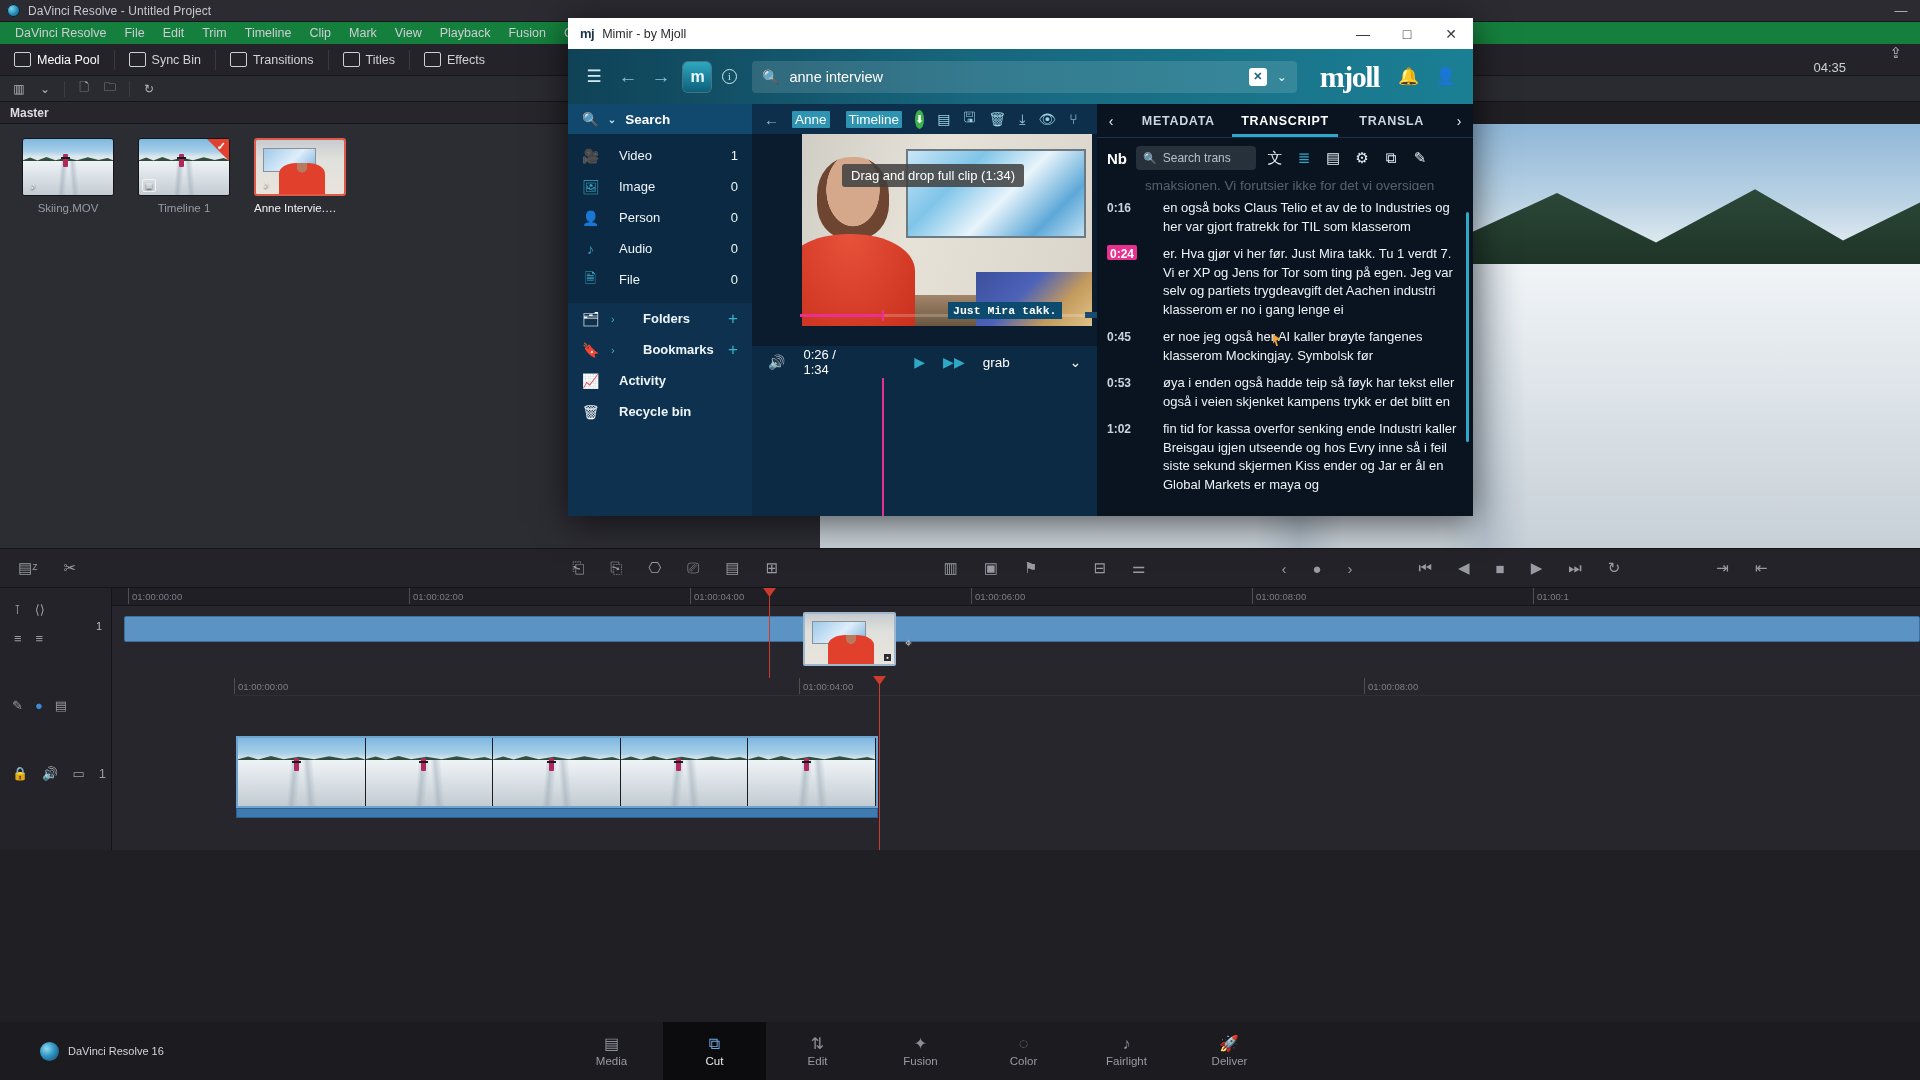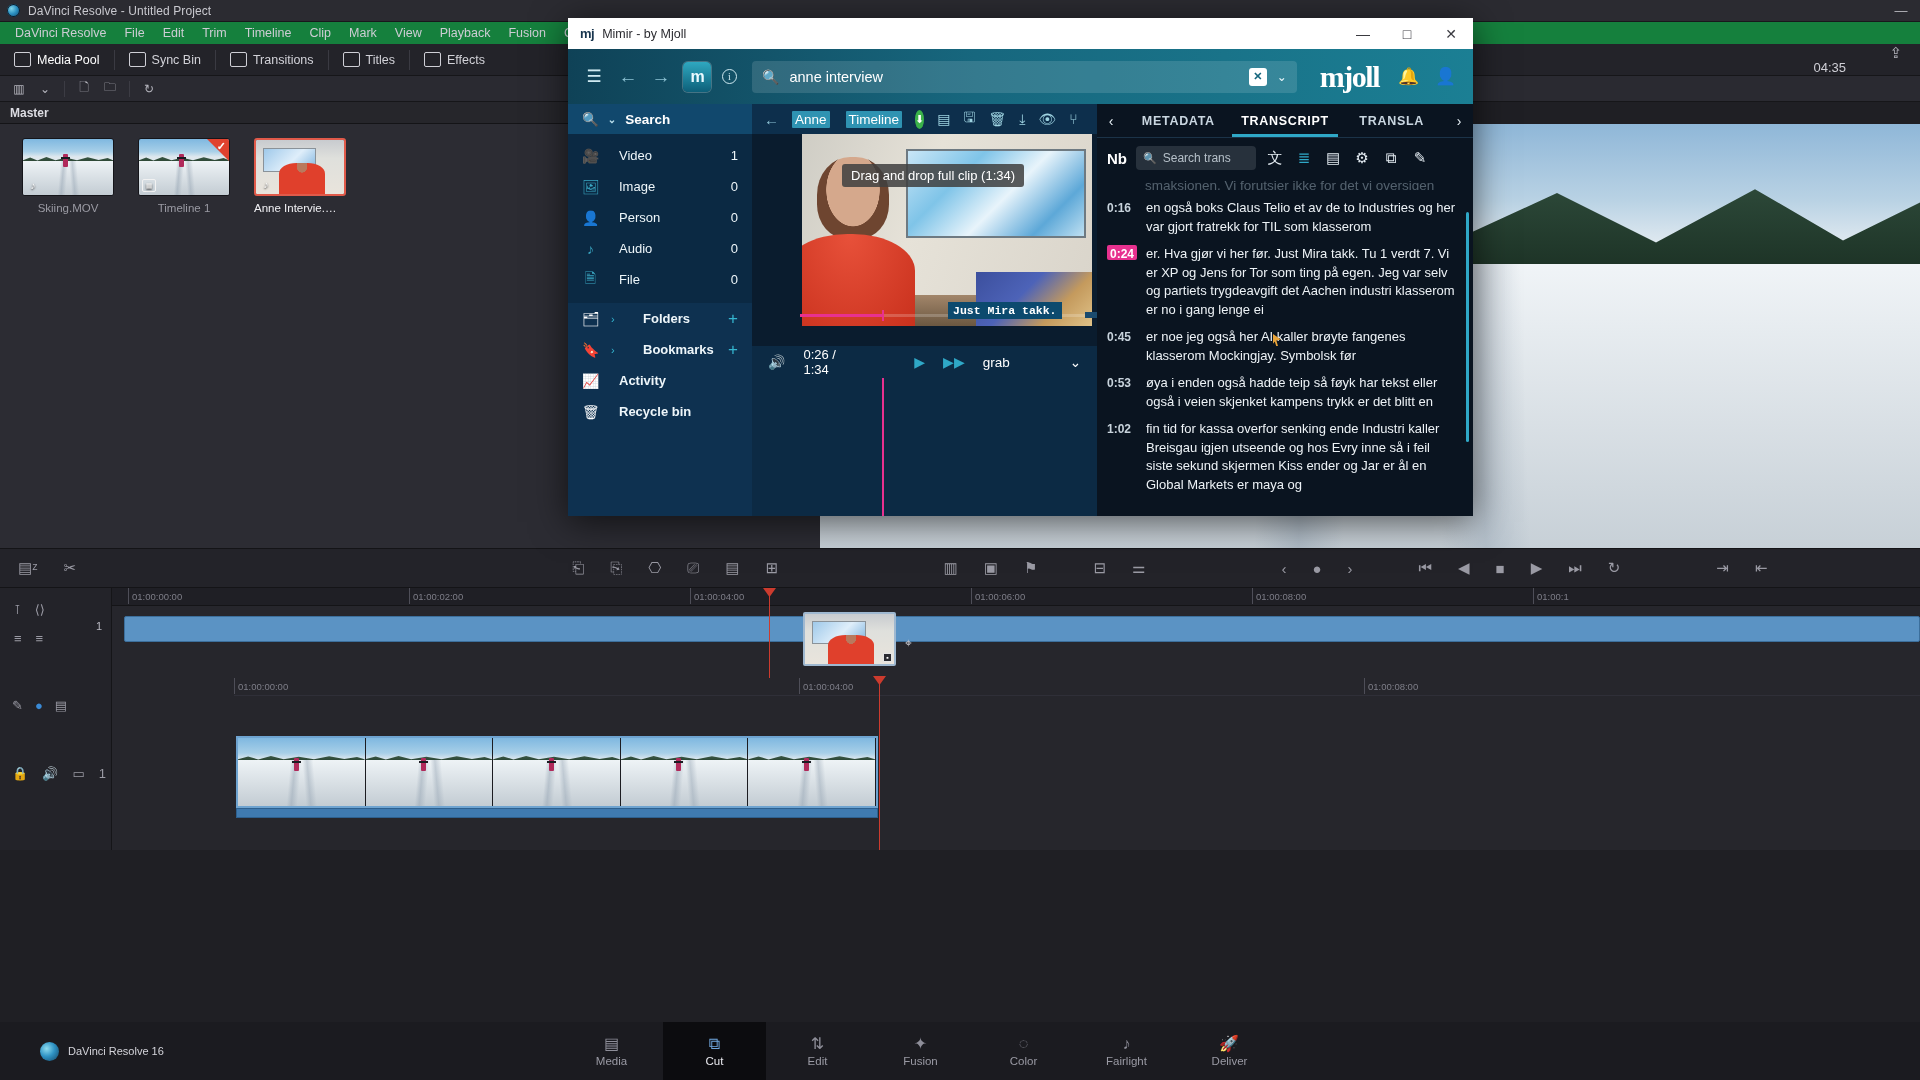--- a/index.html
+++ b/index.html
@@ -437,21 +437,21 @@
   .m-tsearch .si { color: #c3ccd4; font-size: 11px; }
   .m-tsearch .sp { font-size: 12px; color: #b6c0c9; white-space:nowrap; overflow:hidden; }
   .m-ttoolbar .tic { color: #e4ecf2; font-size: 15px; width: 20px; text-align:center; }
   .m-ttoolbar .tic.act { color: #2fa8c7; }
 
   .m-translist { flex: 1 1 auto; position: relative; overflow: hidden; padding: 0 16px 0 10px; }
   .m-clipped {
     font-size: 13.5px; color: #8fa0ad; padding-left: 38px;
     height: 12px; overflow: hidden; opacity: .55;
   }
-  .tr-item { display: flex; gap: 9px; margin-top: 9px; }
+  .tr-item { display: flex; gap: 26px; margin-top: 9px; }
   .tr-time {
     font-size: 12px; color: #c8d3dc; font-weight: bold; flex: none; width: 30px;
     padding-top: 2px;
   }
   .tr-time.hl { background: #e8318f; color: #ffffff; border-radius: 2px; text-align:center; height:15px; }
   .tr-text { font-size: 13px; line-height: 18.5px; color: #edf2f6; }
   .m-scroll {
     position: absolute; right: 4px; top: 34px; width: 3px; height: 230px;
     background: #2fa8c7; border-radius: 2px;
   }

